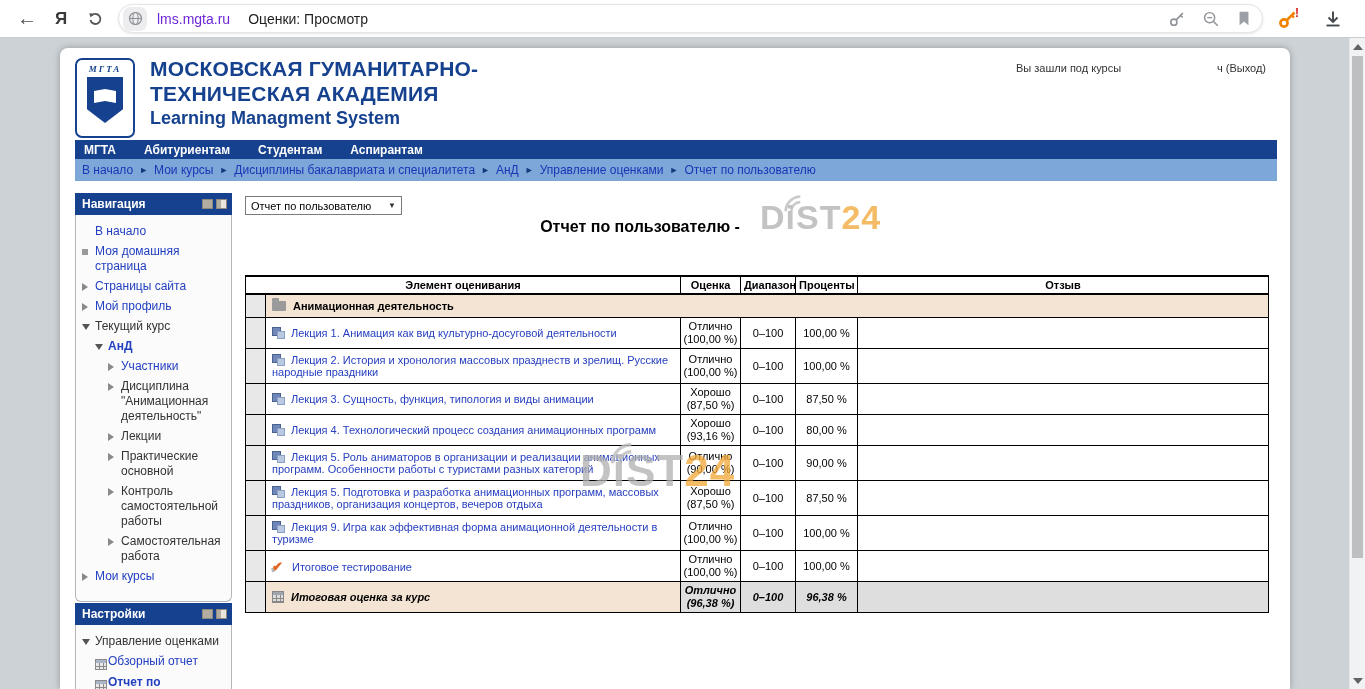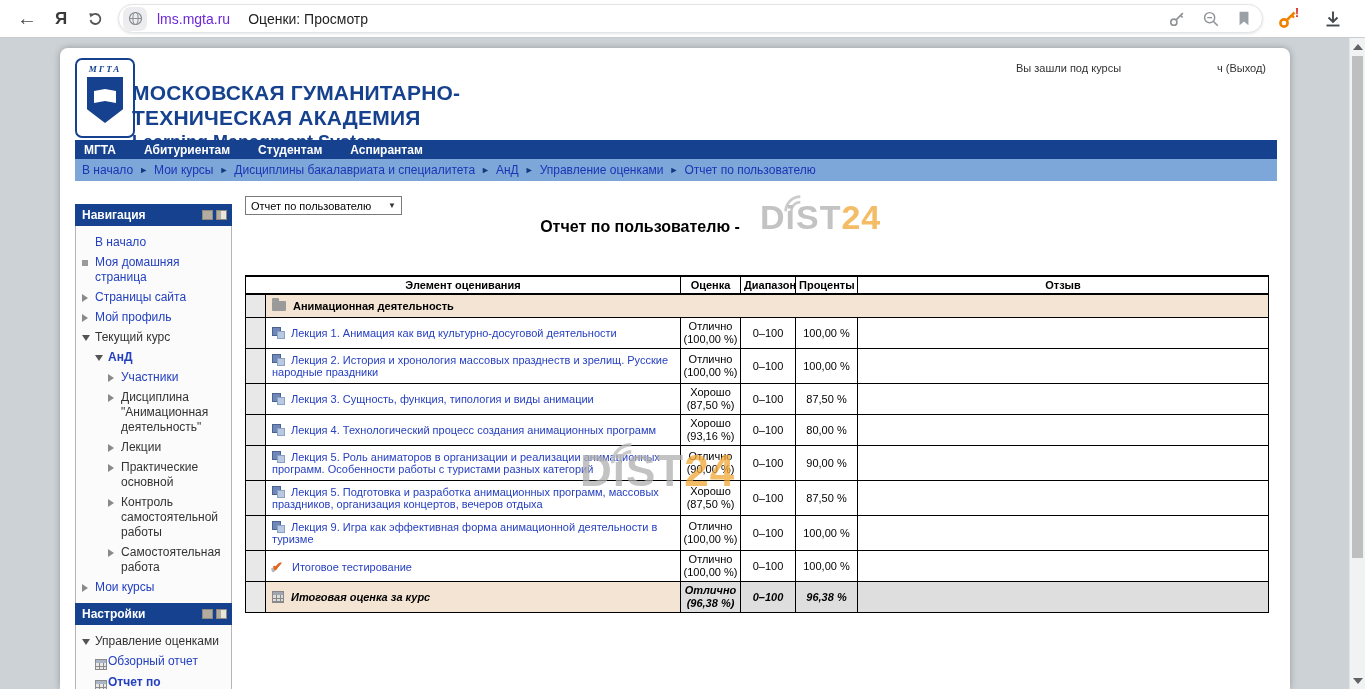--- a/index.html
+++ b/index.html
@@ -57,21 +57,21 @@
   }
   #logo .logo-txt { font-family:"Liberation Serif", serif; font-style:italic; font-weight:bold; font-size:9px; letter-spacing:2px; color:#15418e; }
   #logo .shield {
     margin-top:3px; width:36px; height:46px; background:#15418e;
     clip-path:polygon(0 0,100% 0,100% 70%,50% 100%,0 70%); position:relative;
   }
   #logo .shield::after {
     content:""; position:absolute; left:7px; top:12px; width:22px; height:14px;
     background:#ffffff; clip-path:polygon(0 15%,50% 0,100% 15%,100% 100%,50% 85%,0 100%);
   }
-  #acad-title { position:absolute; left:72px; top:8px; color:#15418e;margin-top:24px; }
+  #acad-title { position:absolute; left:90px; top:8px; color:#15418e; }
   #acad-title .l12 { font-size:21px; font-weight:bold; line-height:25px; letter-spacing:.2px; }
   #acad-title .l3 { font-size:18px; font-weight:bold; line-height:24px; }
   #login-line {
     position:absolute; top:14px; right:24px; width:250px;
     display:flex; justify-content:space-between; font-size:11px; color:#333;
   }
   
   #navbar {
     position:absolute; left:15px; top:92px; width:1202px; height:19px;
     background:#15418e; display:flex; align-items:center;
@@ -79,21 +79,21 @@
   .nav-item { color:#fff; font-size:12px; font-weight:bold; padding:0 14px; cursor:pointer; }
   .nav-item:first-child { padding-left:9px; }
   #breadcrumb {
     position:absolute; left:15px; top:111px; width:1202px; height:22px;
     background:#7da6d9; display:flex; align-items:center; padding-left:7px; font-size:12px;
   }
   .bc-link { color:#1d35b5; cursor:pointer; }
   .bc-sep { color:#123a7e; font-size:9px; margin:0 6px; }
   
   .sb-block { position:absolute; left:15px; width:157px; }
-  #nav-block { top:156px; }
+  #nav-block { top:145px; }
   #settings-block { top:555px; }
   .sb-head {
     height:22px; background:#15418e; color:#fff; font-size:12px; font-weight:bold;
     display:flex; align-items:center; justify-content:space-between; padding:0 5px 0 7px;
   }
   .sb-head-icons { display:flex; gap:3px; }
   .hd-ic1 { width:11px; height:10px; background:#b3aca1; border:1px solid #8f887c; }
   .hd-ic2 { width:11px; height:10px; border:1px solid #8f887c;
     background:linear-gradient(90deg,#b3aca1 0 45%,#e9e5dd 45% 100%); }
   .sb-body {

